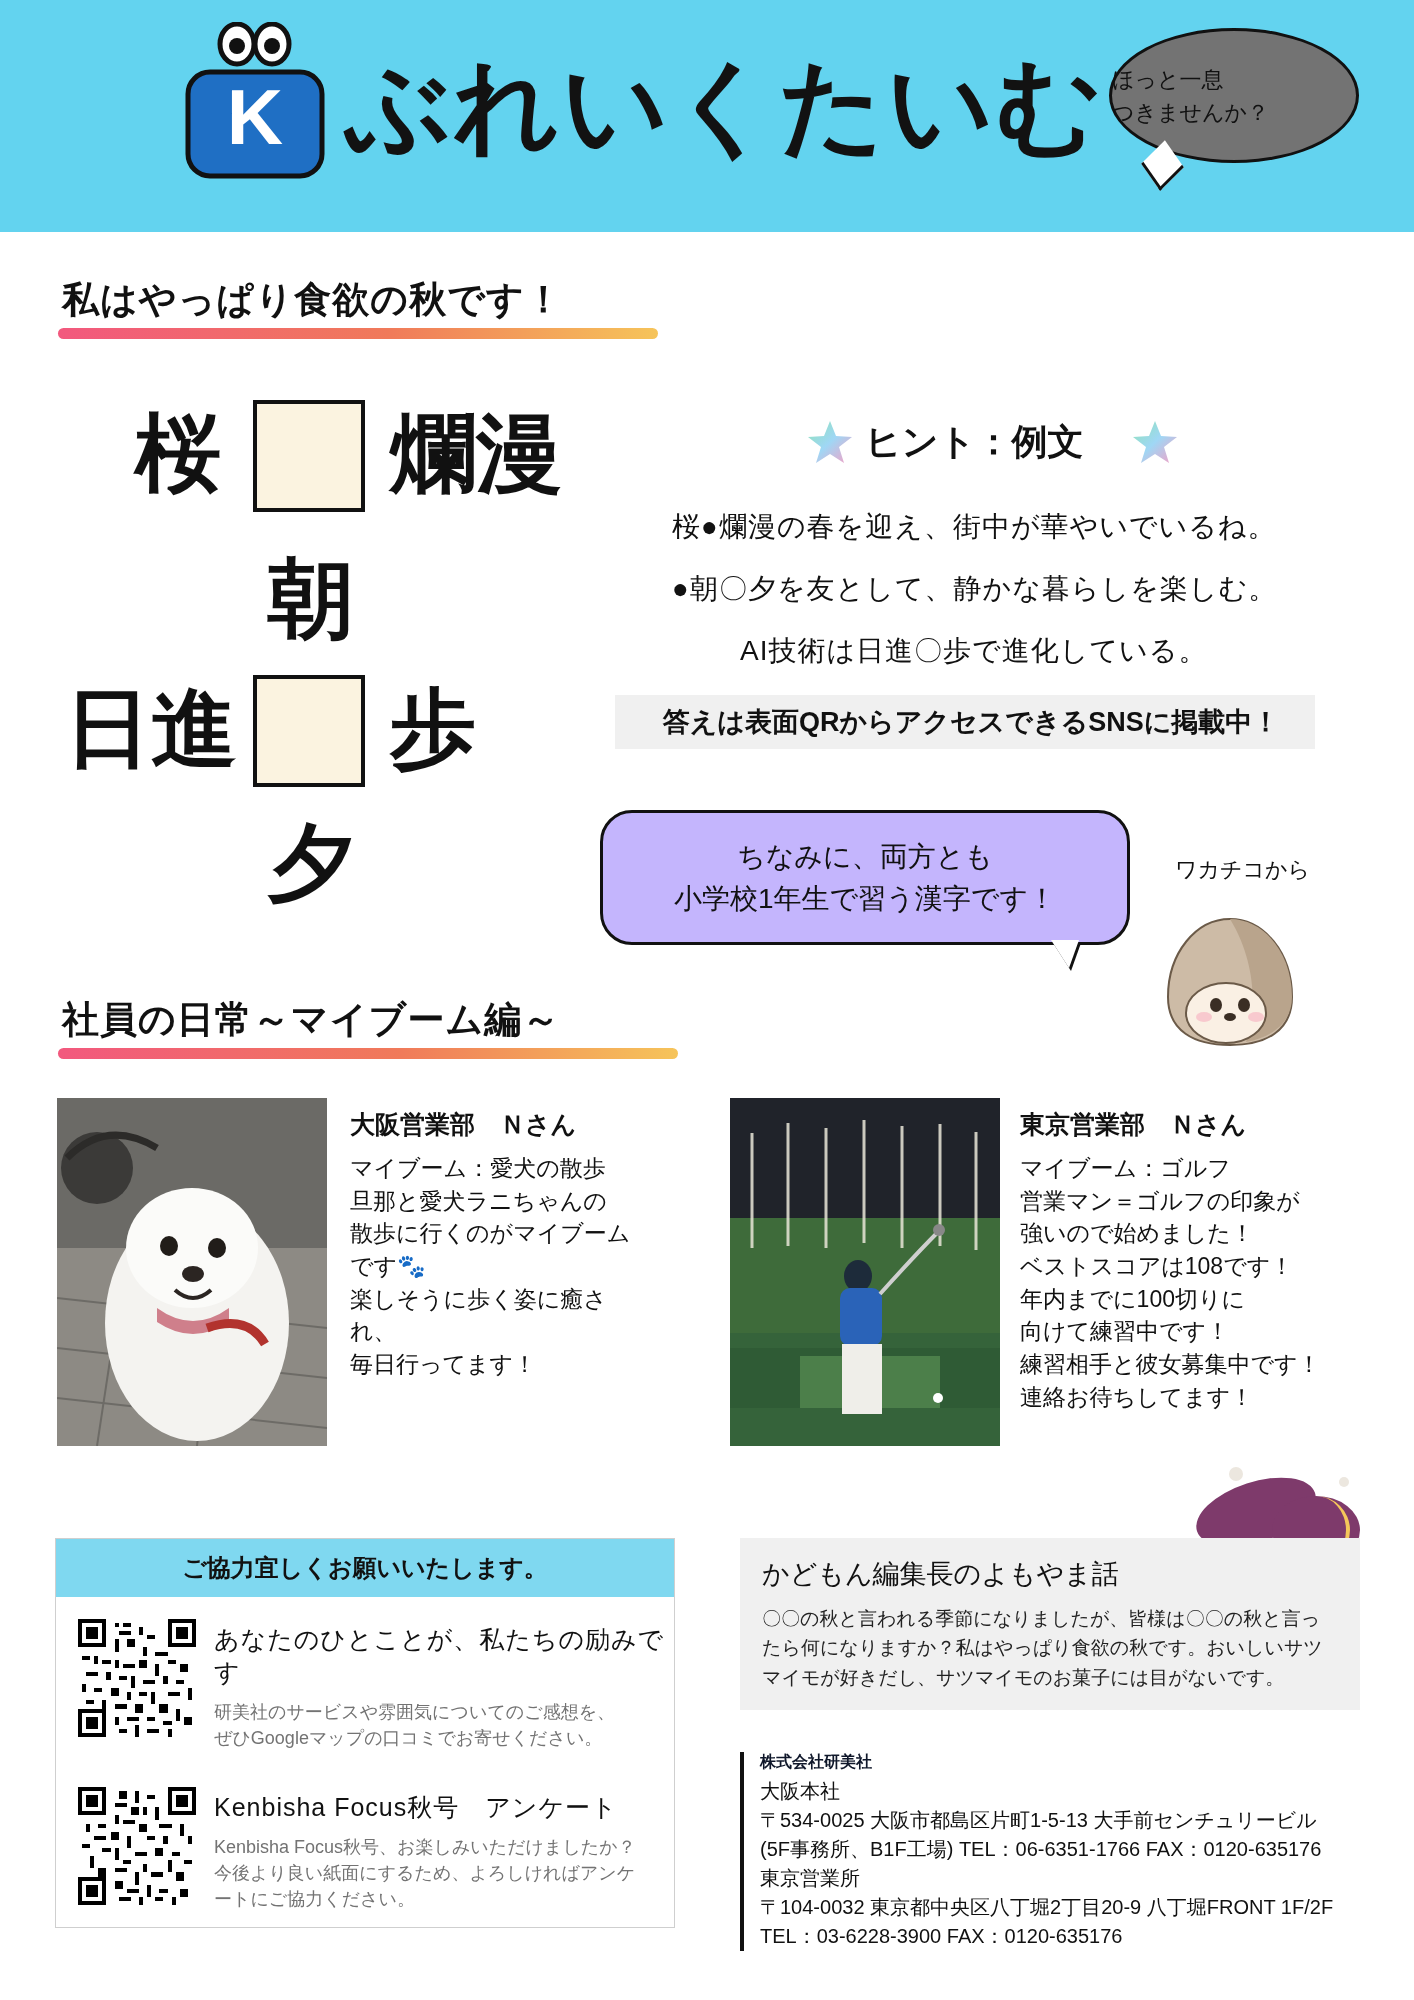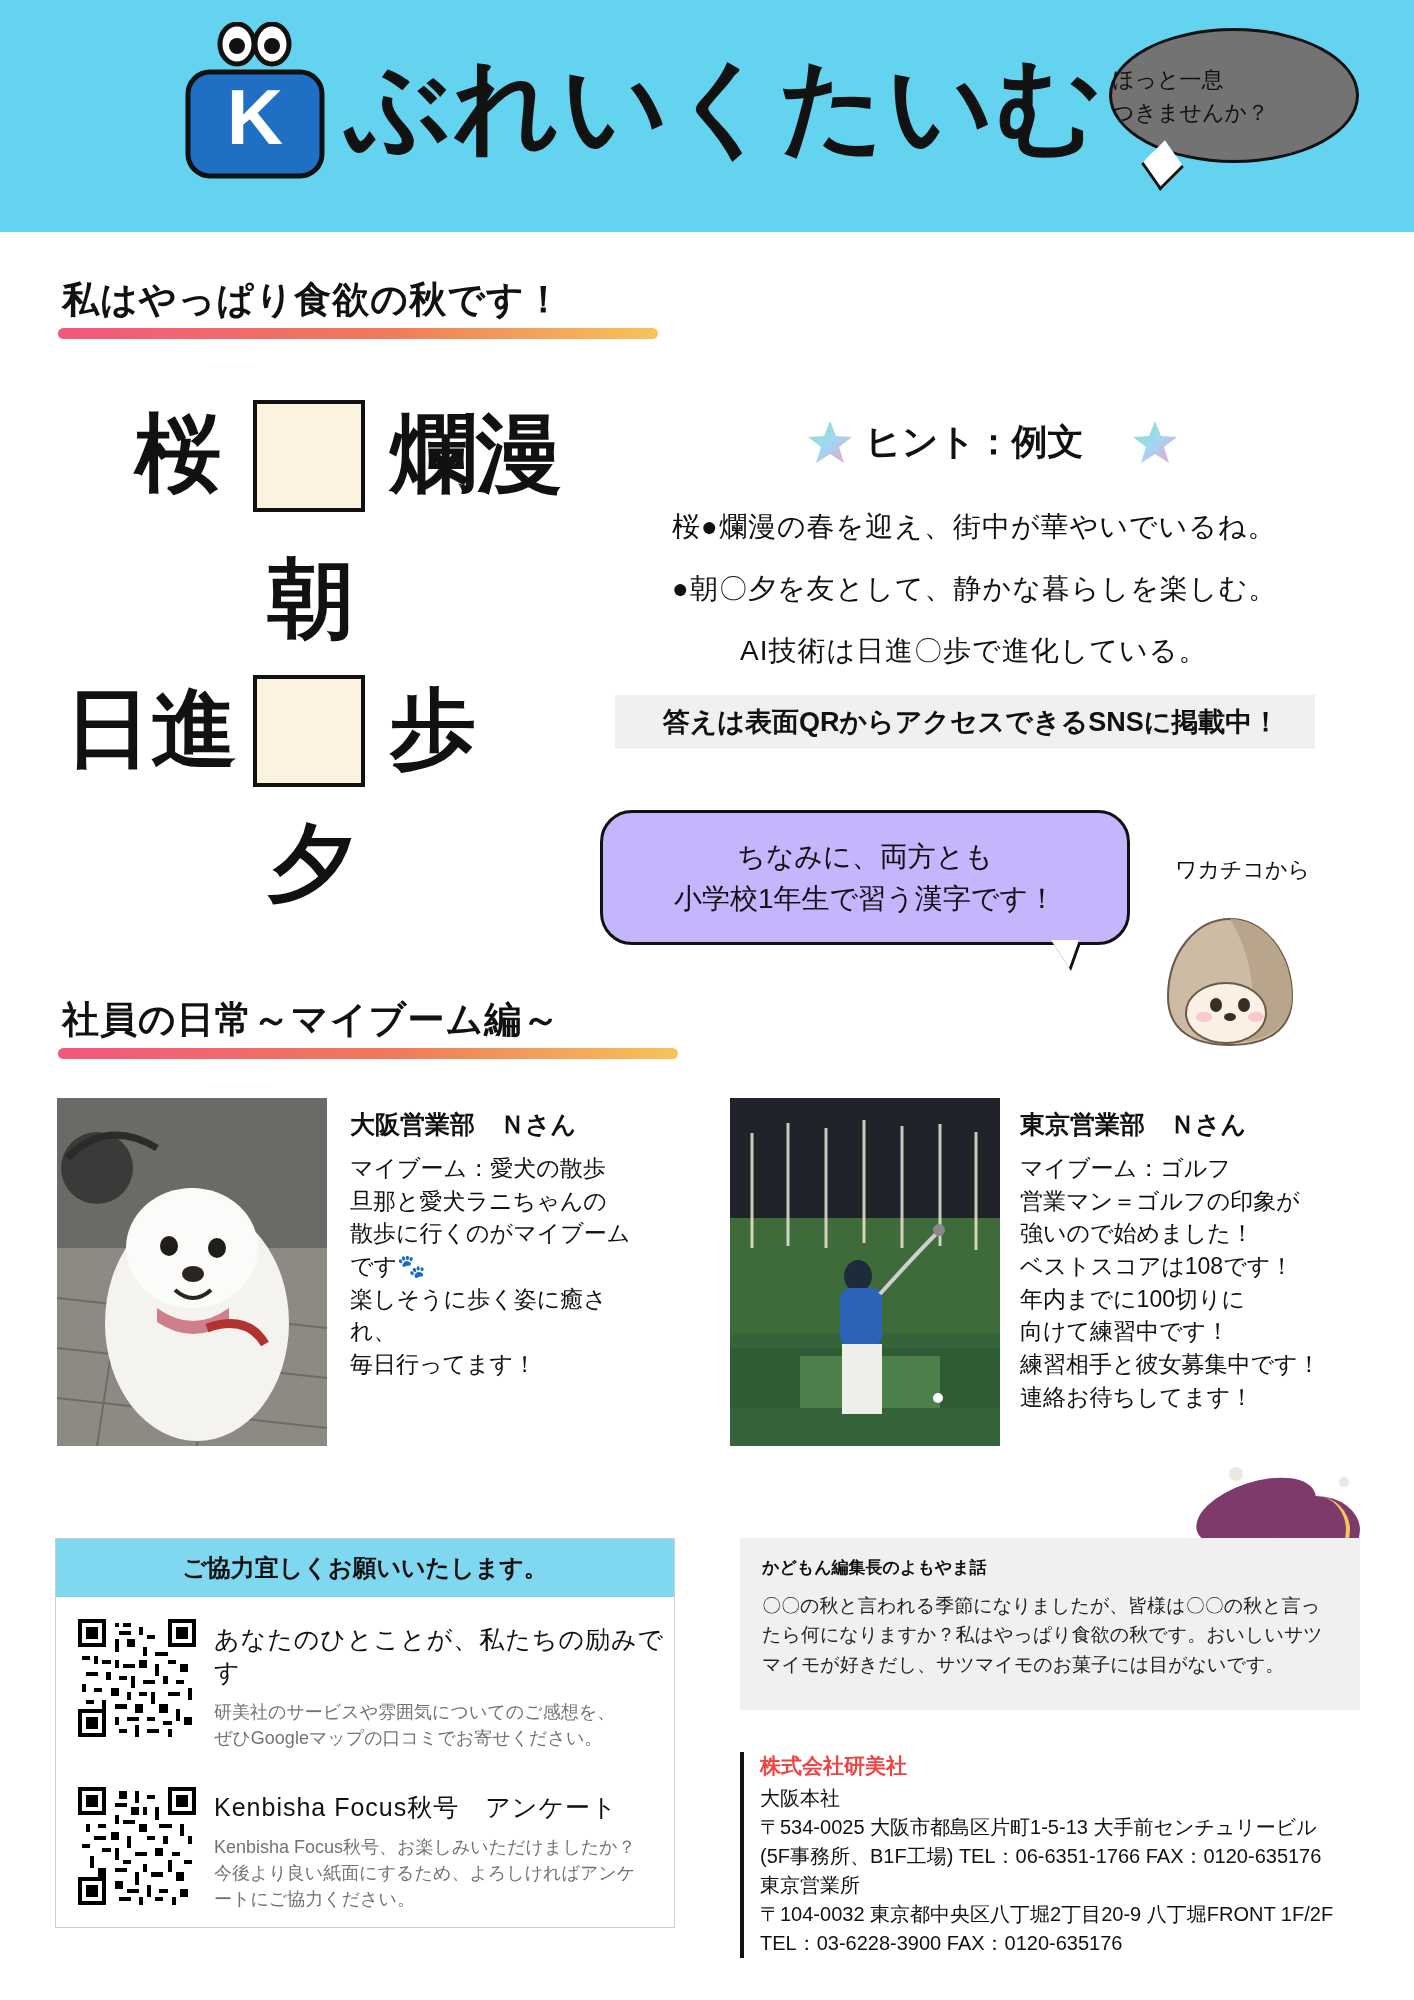--- a/index.html
+++ b/index.html
@@ -183,31 +183,31 @@
   .qr-sub { font-size: 18px; line-height:1.45; color:#737373; white-space: pre-line; }
 
   
   .yomo {
     position:absolute;
     left: 740px; top: 1538px;
     width: 620px; height: 172px;
     background: #f0f0f0;
     padding: 18px 22px;
   }
-  .yomo-title { font-size: 17px; font-weight:700; color:#111; margin-bottom: 12px; }
+  .yomo-title { font-size: 27px; font-weight:400; color:#111; margin-bottom: 12px; }
   .yomo-body { font-size: 19px; line-height: 1.55; color:#222; }
 
   .company {
     position:absolute;
     left: 740px; top: 1752px;
     width: 640px;
     border-left: 4px solid #111;
     padding-left: 16px;
   }
-  .company-name { font-size: 21px; font-weight:700; color:#ef4444; margin-bottom:4px; }
+  .company-name { font-size: 16px; font-weight:700; color:#0f172a; margin-bottom:4px; }
   .company-line { font-size: 20px; line-height: 1.45; color:#111; white-space: pre-line; }
 
   .potato { position:absolute; right: 48px; top: 1460px; width: 190px; height: 120px; }
 </style>
 </head>
 <body>
 
 <div class="header">
   <svg class="logo-mark" viewBox="0 0 150 175">
     <ellipse cx="57" cy="22" rx="17" ry="20" fill="#fff" stroke="#111" stroke-width="5"></ellipse>

